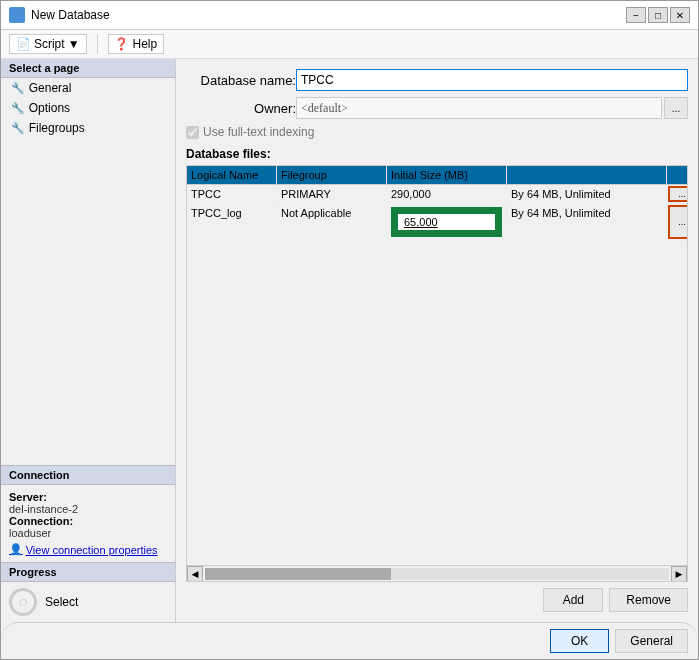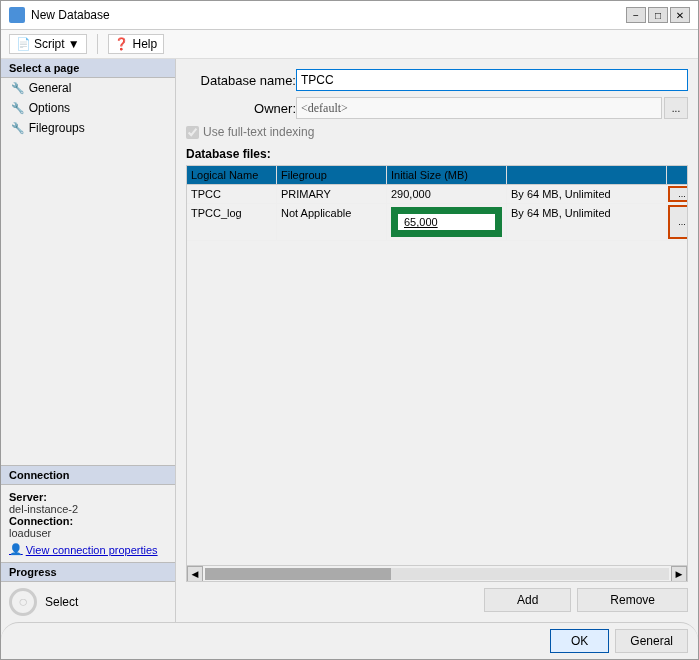--- a/index.html
+++ b/index.html
@@ -51,21 +51,21 @@
     .table-cell { padding: 3px 4px; font-size: 11px; border-right: 1px solid #eee; white-space: nowrap; overflow: hidden; }
     .table-cell-input { padding: 2px 6px; font-size: 11px; border: 7px solid #15803d; width: 100%; background: #fff; text-decoration: underline; }
     .table-cell-btn { width: 28px; height: 100%; border: 2px solid #cc4400; background: #e8e8e8; cursor: pointer; display: flex; align-items: center; justify-content: center; font-size: 9px; }
 
     .scrollbar-row { height: 16px; background: #f0f0f0; border-top: 1px solid #ccc; display: flex; align-items: center; }
     .scroll-arrow { width: 16px; height: 16px; border: 1px solid #aaa; background: #e0e0e0; display: flex; align-items: center; justify-content: center; font-size: 9px; cursor: pointer; }
     .scroll-track { flex: 1; height: 12px; background: #e0e0e0; margin: 0 2px; position: relative; }
     .scroll-thumb { position: absolute; left: 0; top: 0; width: 40%; height: 100%; background: #aaa; }
 
     .action-buttons { display: flex; justify-content: flex-end; gap: 6px; margin-top: 6px; }
-    .action-btn { padding: 4px 32px; border: 1px solid #ccc; background: #e8e8e8; cursor: pointer; font-size: 12px; min-width: 60px; }
+    .action-btn { padding: 4px 16px; border: 1px solid #ccc; background: #e8e8e8; cursor: pointer; font-size: 12px; min-width: 60px; }
 
     .bottom-buttons { display: flex; justify-content: flex-end; gap: 6px; padding: 6px 10px; border-top: 1px solid #ccc; background: #f0f0f0; border-radius: 18px; }
     .ok-btn { padding: 4px 20px; border: 1px solid #0055aa; background: #e0eeff; cursor: pointer; font-size: 12px; }
     .cancel-btn { padding: 4px 14px; border: 1px solid #ccc; background: #e8e8e8; cursor: pointer; font-size: 12px; }
 
     .connection-info { padding: 6px 8px; font-size: 11px; }
     .connection-label { font-weight: bold; font-size: 11px; }
     .connection-value { font-size: 11px; color: #333; }
     .view-link { color: #0000cc; text-decoration: underline; cursor: pointer; font-size: 11px; display: flex; align-items: center; gap: 3px; margin-top: 4px; }
 

